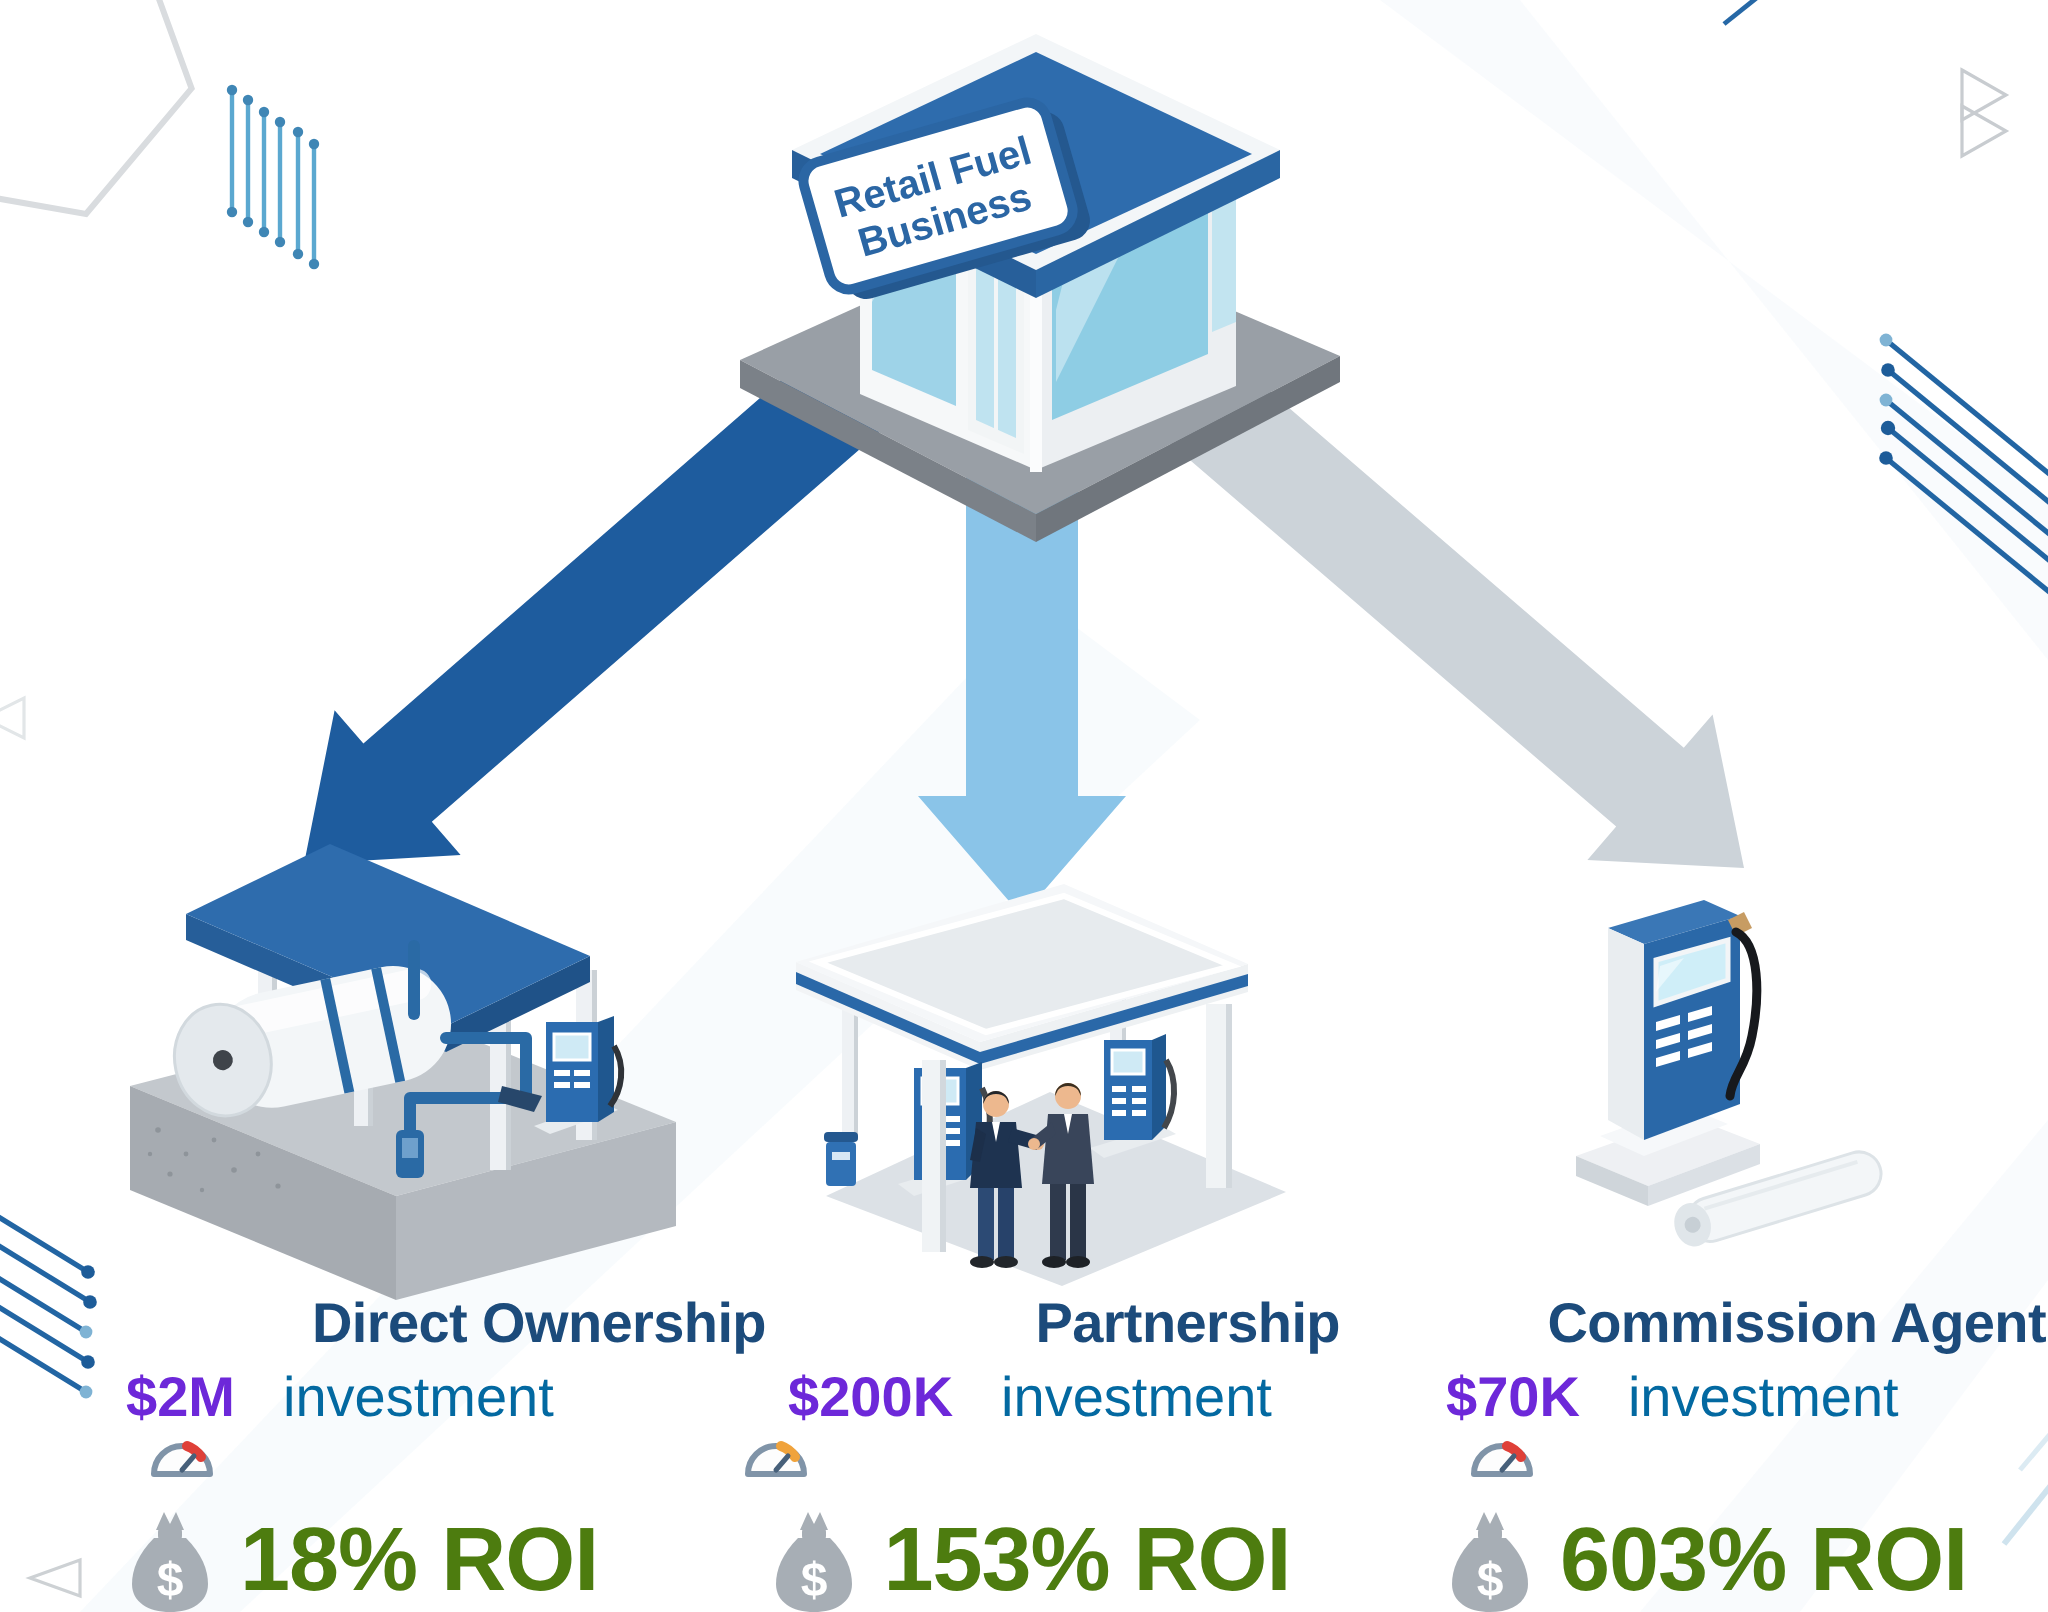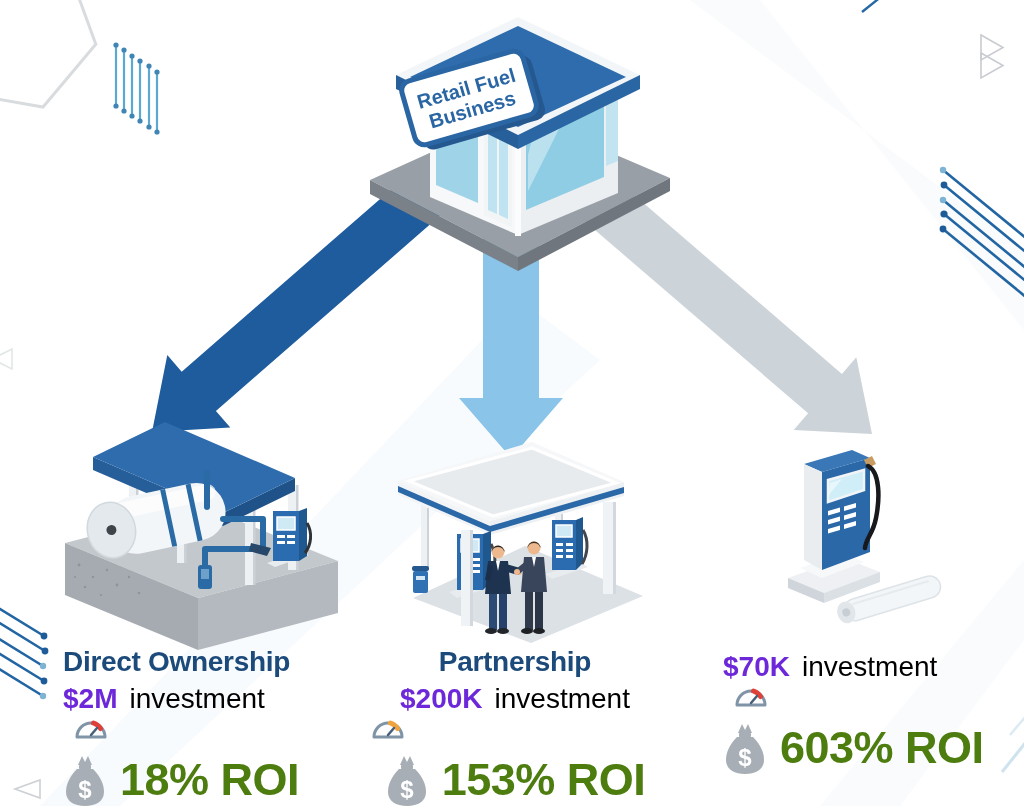--- a/index.html
+++ b/index.html
@@ -4,25 +4,25 @@
 <style>
   html,body{margin:0;padding:0;background:#e9ecef;}
   #canvas{
     position:relative;width:1024px;height:806px;overflow:hidden;
     background:#ffffff;font-family:"Liberation Sans",sans-serif;
   }
   svg{display:block;}
   .layer{position:absolute;left:0;top:0;pointer-events:none;}
   .option-block{position:absolute;}
   .option-name{
-    font-size:28px;font-weight:700;color:#1c4b7b;letter-spacing:-0.3px;line-height:1.15;margin:0;
+    font-size:28px;font-weight:700;color:#1c4b7b;letter-spacing:-0.3px;line-height:1.15;margin:0;text-align:right;
   }
   .investment-line{margin-top:6px;font-size:28px;line-height:1.1;white-space:nowrap;}
   .investment-amount{font-weight:700;color:#6d28d9;}
-  .investment-label{font-weight:400;color:#000000;margin-left:12px;}
+  .investment-label{font-weight:400;color:#0369a1;margin-left:24px;}
   .gauge{vertical-align:-3px;margin-left:10px;}
   .roi-row{display:flex;align-items:center;gap:13px;margin-top:11px;}
   .roi-text{font-size:45px;font-weight:700;color:#4d7c0f;letter-spacing:-0.5px;white-space:nowrap;}
   .centered{text-align:center;}
   .centered .roi-row{justify-content:center;}
 </style>
 </head>
 <body>
 
 <div id="canvas">
@@ -386,20 +386,21 @@
         <path d="M15,12 L19,3 L22,9 L25,3 L29,12 Z" fill="#a7aeb5"></path>
         <rect x="16" y="11" width="12" height="6" rx="2" fill="#a7aeb5"></rect>
         <path d="M14,16 C6,24 3,32 3,39 C3,48 11,53 22,53 C33,53 41,48 41,39 C41,32 38,24 30,16 Z" fill="#a7aeb5"></path>
         <text x="22" y="45" text-anchor="middle" font-size="24" font-weight="bold" fill="#ffffff">$</text>
       </svg>
       <span class="roi-text">153% ROI</span>
     </div>
   </div>
 
   <div class="option-block" style="left:723px;top:646px;width:300px;">
+    <h2 class="option-name">Commission Agent</h2>
     <div class="investment-line">
       <span class="investment-amount">$70K</span><span class="investment-label">investment</span><svg class="gauge" width="36" height="26" viewBox="0 0 36 26">
         <path d="M4,22 A14,14 0 0 1 32,22 Z" fill="#fdfdfd" stroke="#8094a8" stroke-width="3" stroke-linejoin="round"></path>
         <path d="M20.5,8 A14,14 0 0 1 27.5,13.5" fill="none" stroke-width="5" stroke-linecap="round" stroke="#df4038"></path>
         <line x1="18" y1="20" x2="24" y2="13" stroke="#47607a" stroke-width="2.5" stroke-linecap="round"></line>
       </svg>
     </div>
     <div class="roi-row">
       <svg width="44" height="56" viewBox="0 0 44 54">
         <path d="M15,12 L19,3 L22,9 L25,3 L29,12 Z" fill="#a7aeb5"></path>

